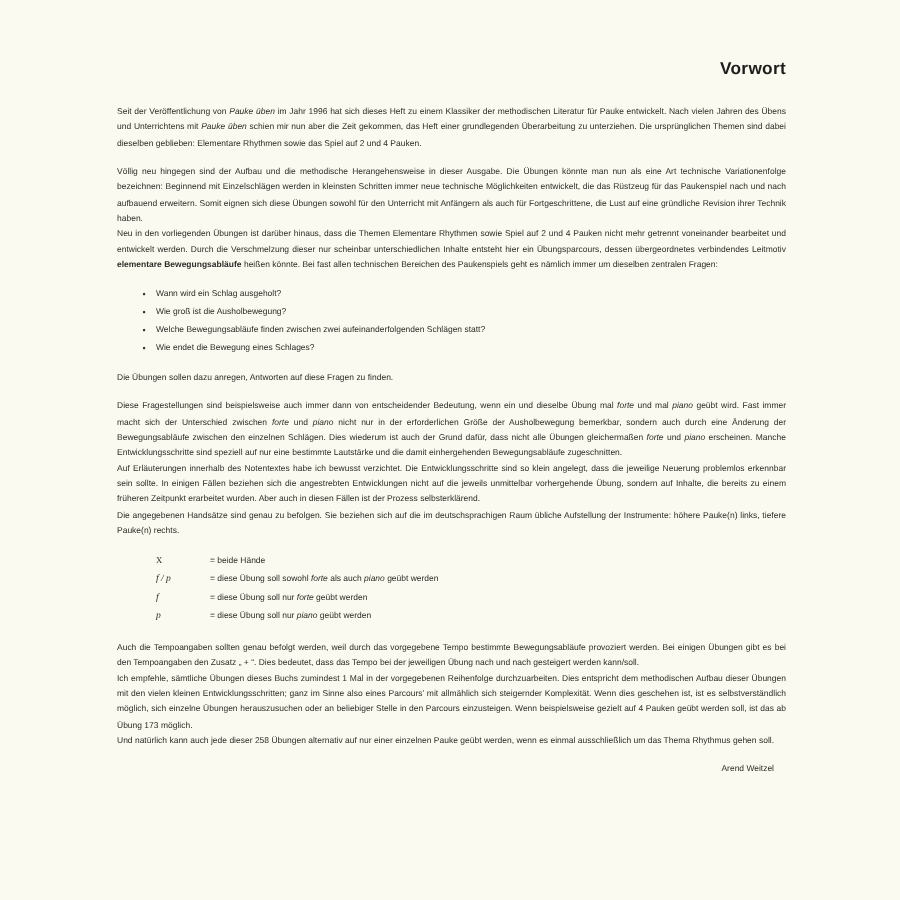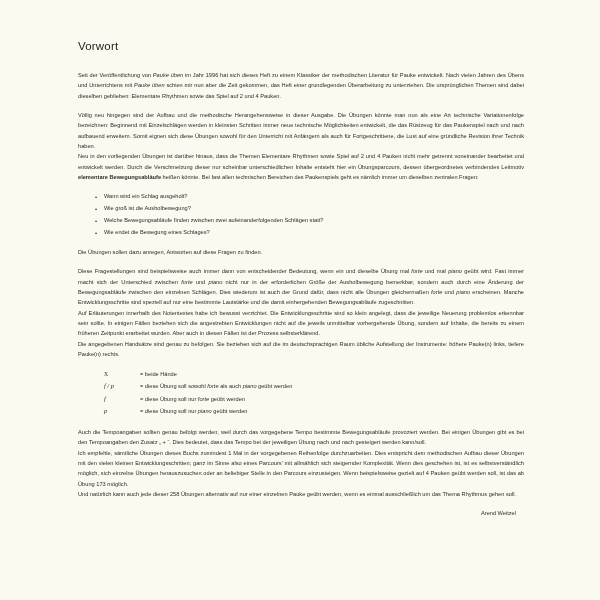--- a/index.html
+++ b/index.html
@@ -22,23 +22,23 @@
     box-sizing: border-box;
     padding: 0;
   }
   .content {
     position: absolute;
     left: 78px;
     top: 40px;
     width: 446px;
   }
   .page-title {
-    text-align: left;
+    text-align: right;
     font-size: 11.5px;
-    font-weight: normal;
+    font-weight: bold;
     color: #1d1d1b;
     letter-spacing: 0.2px;
     margin: 0 0 18px 0;
   }
   p.para {
     margin: 0 0 9px 0;
     font-size: 5.65px;
     line-height: 10.35px;
     text-align: justify;
     color: #2d2c28;

